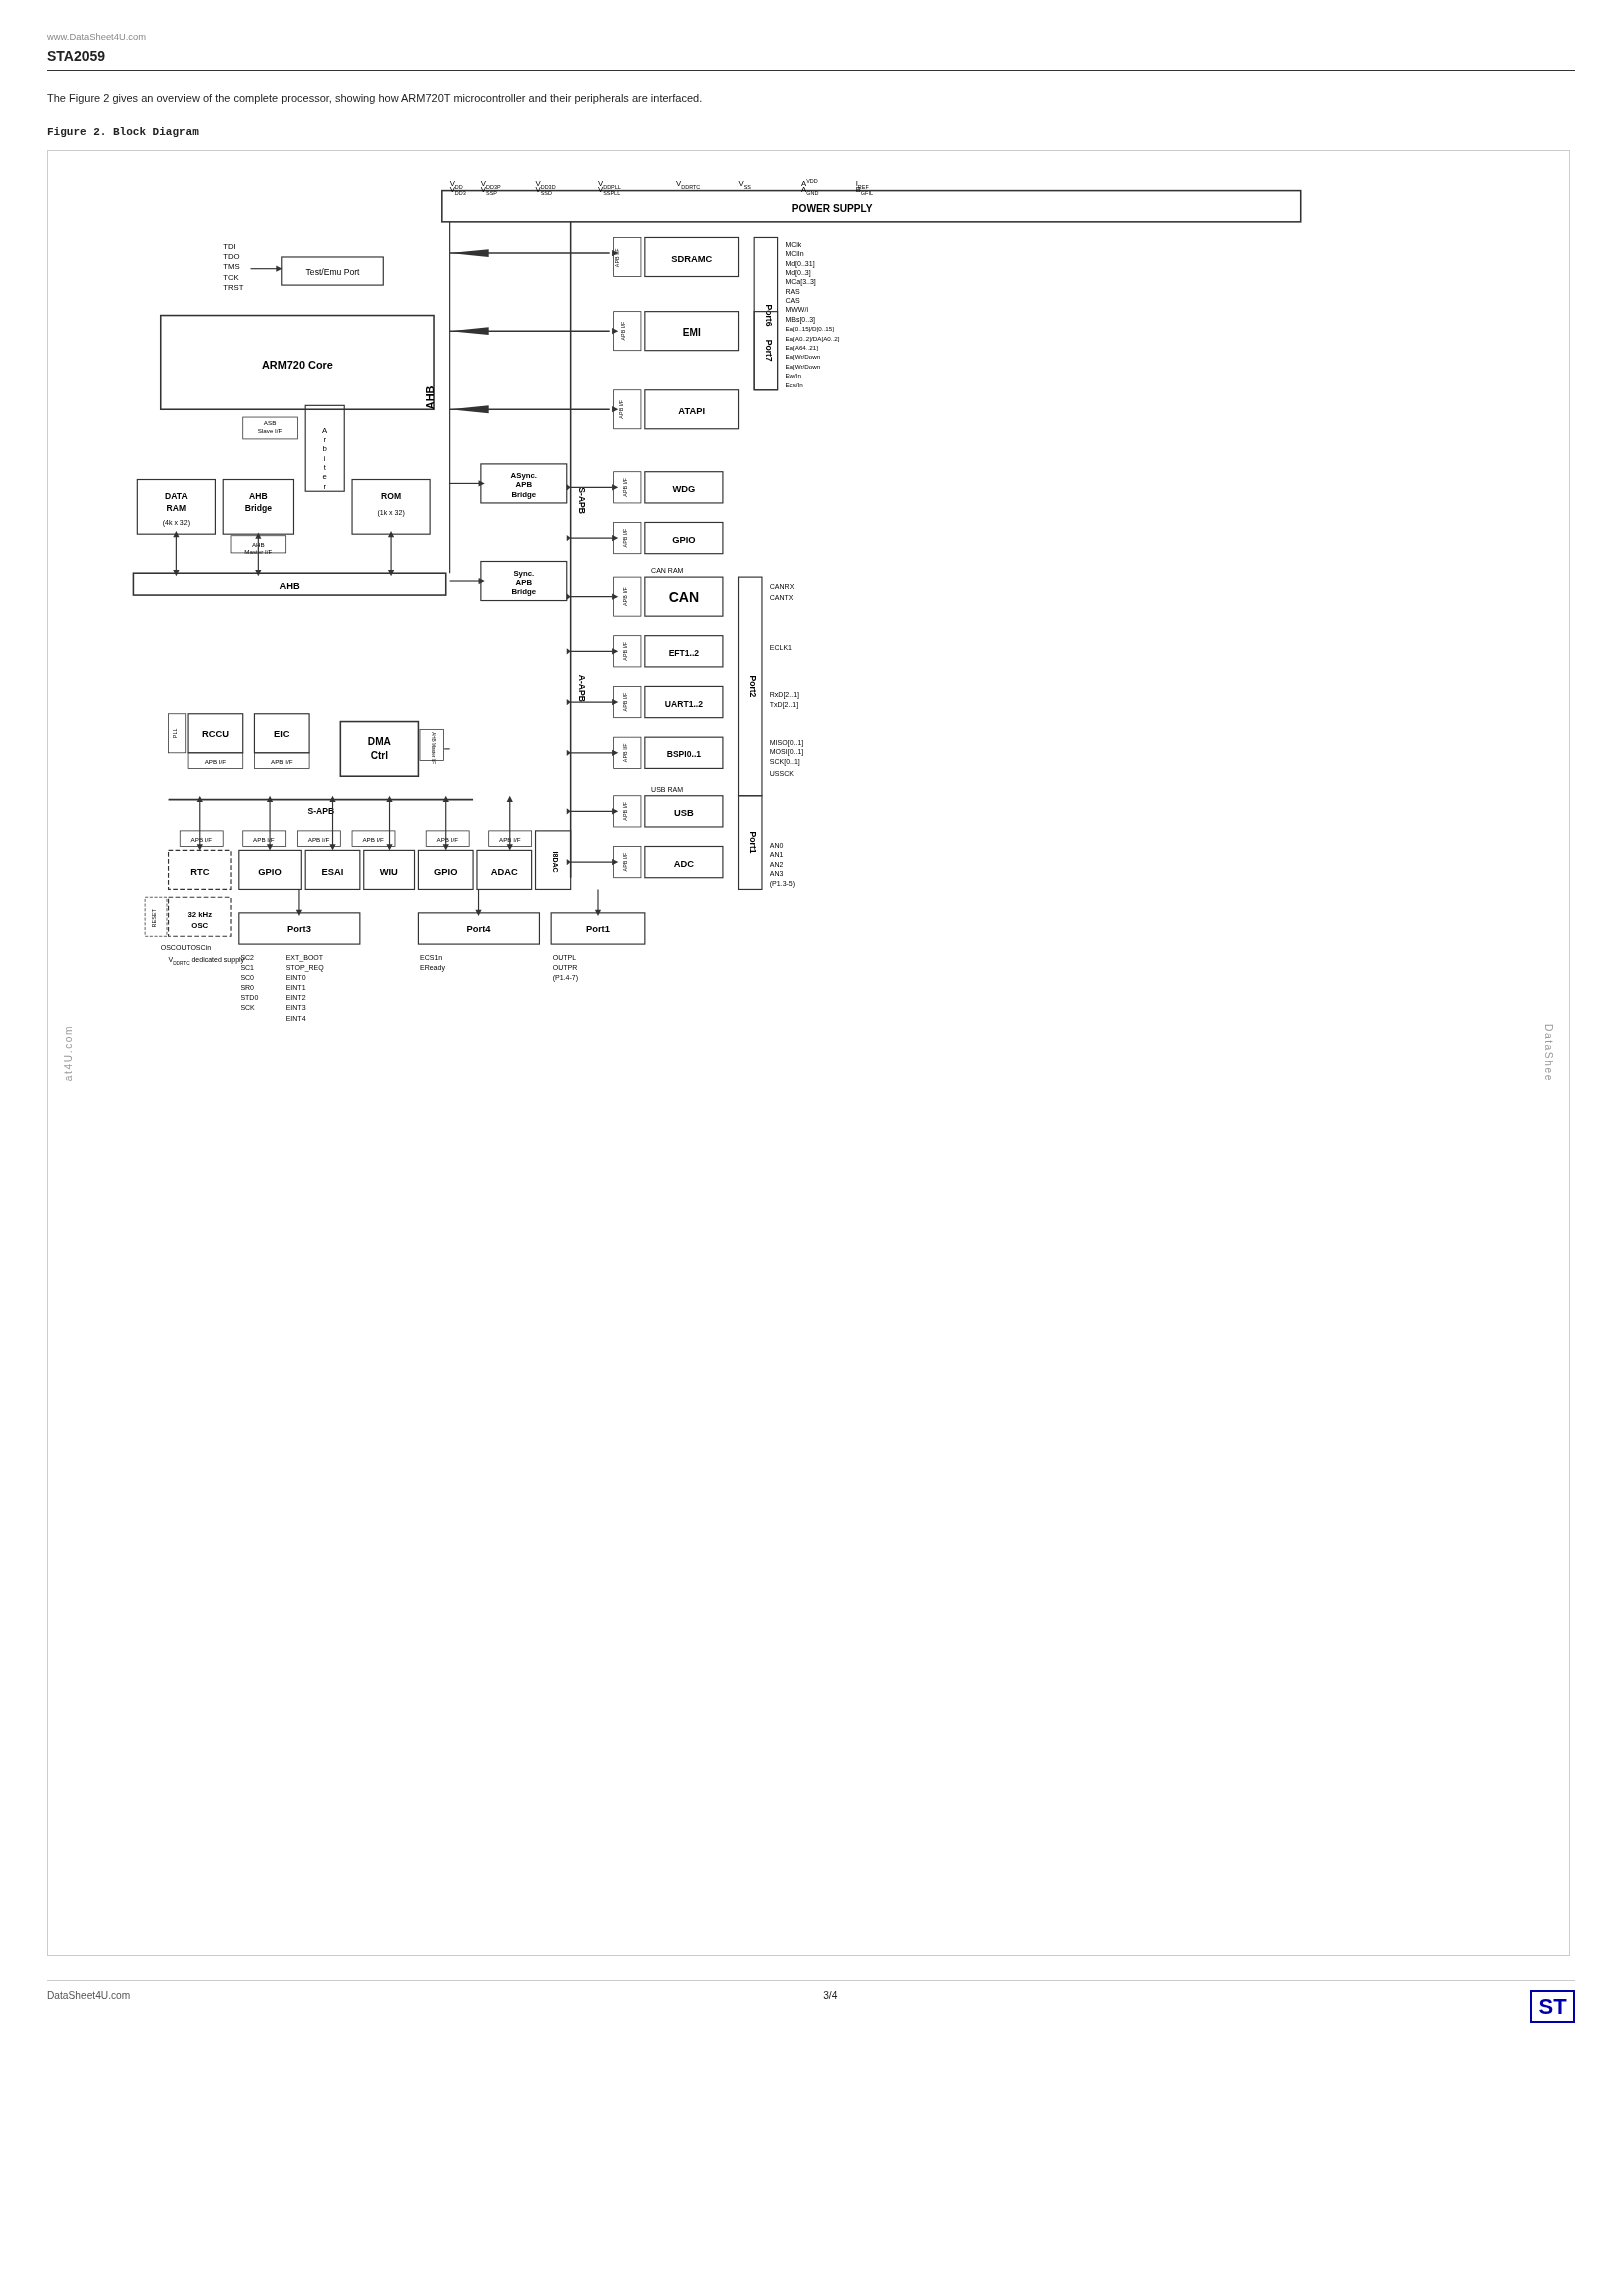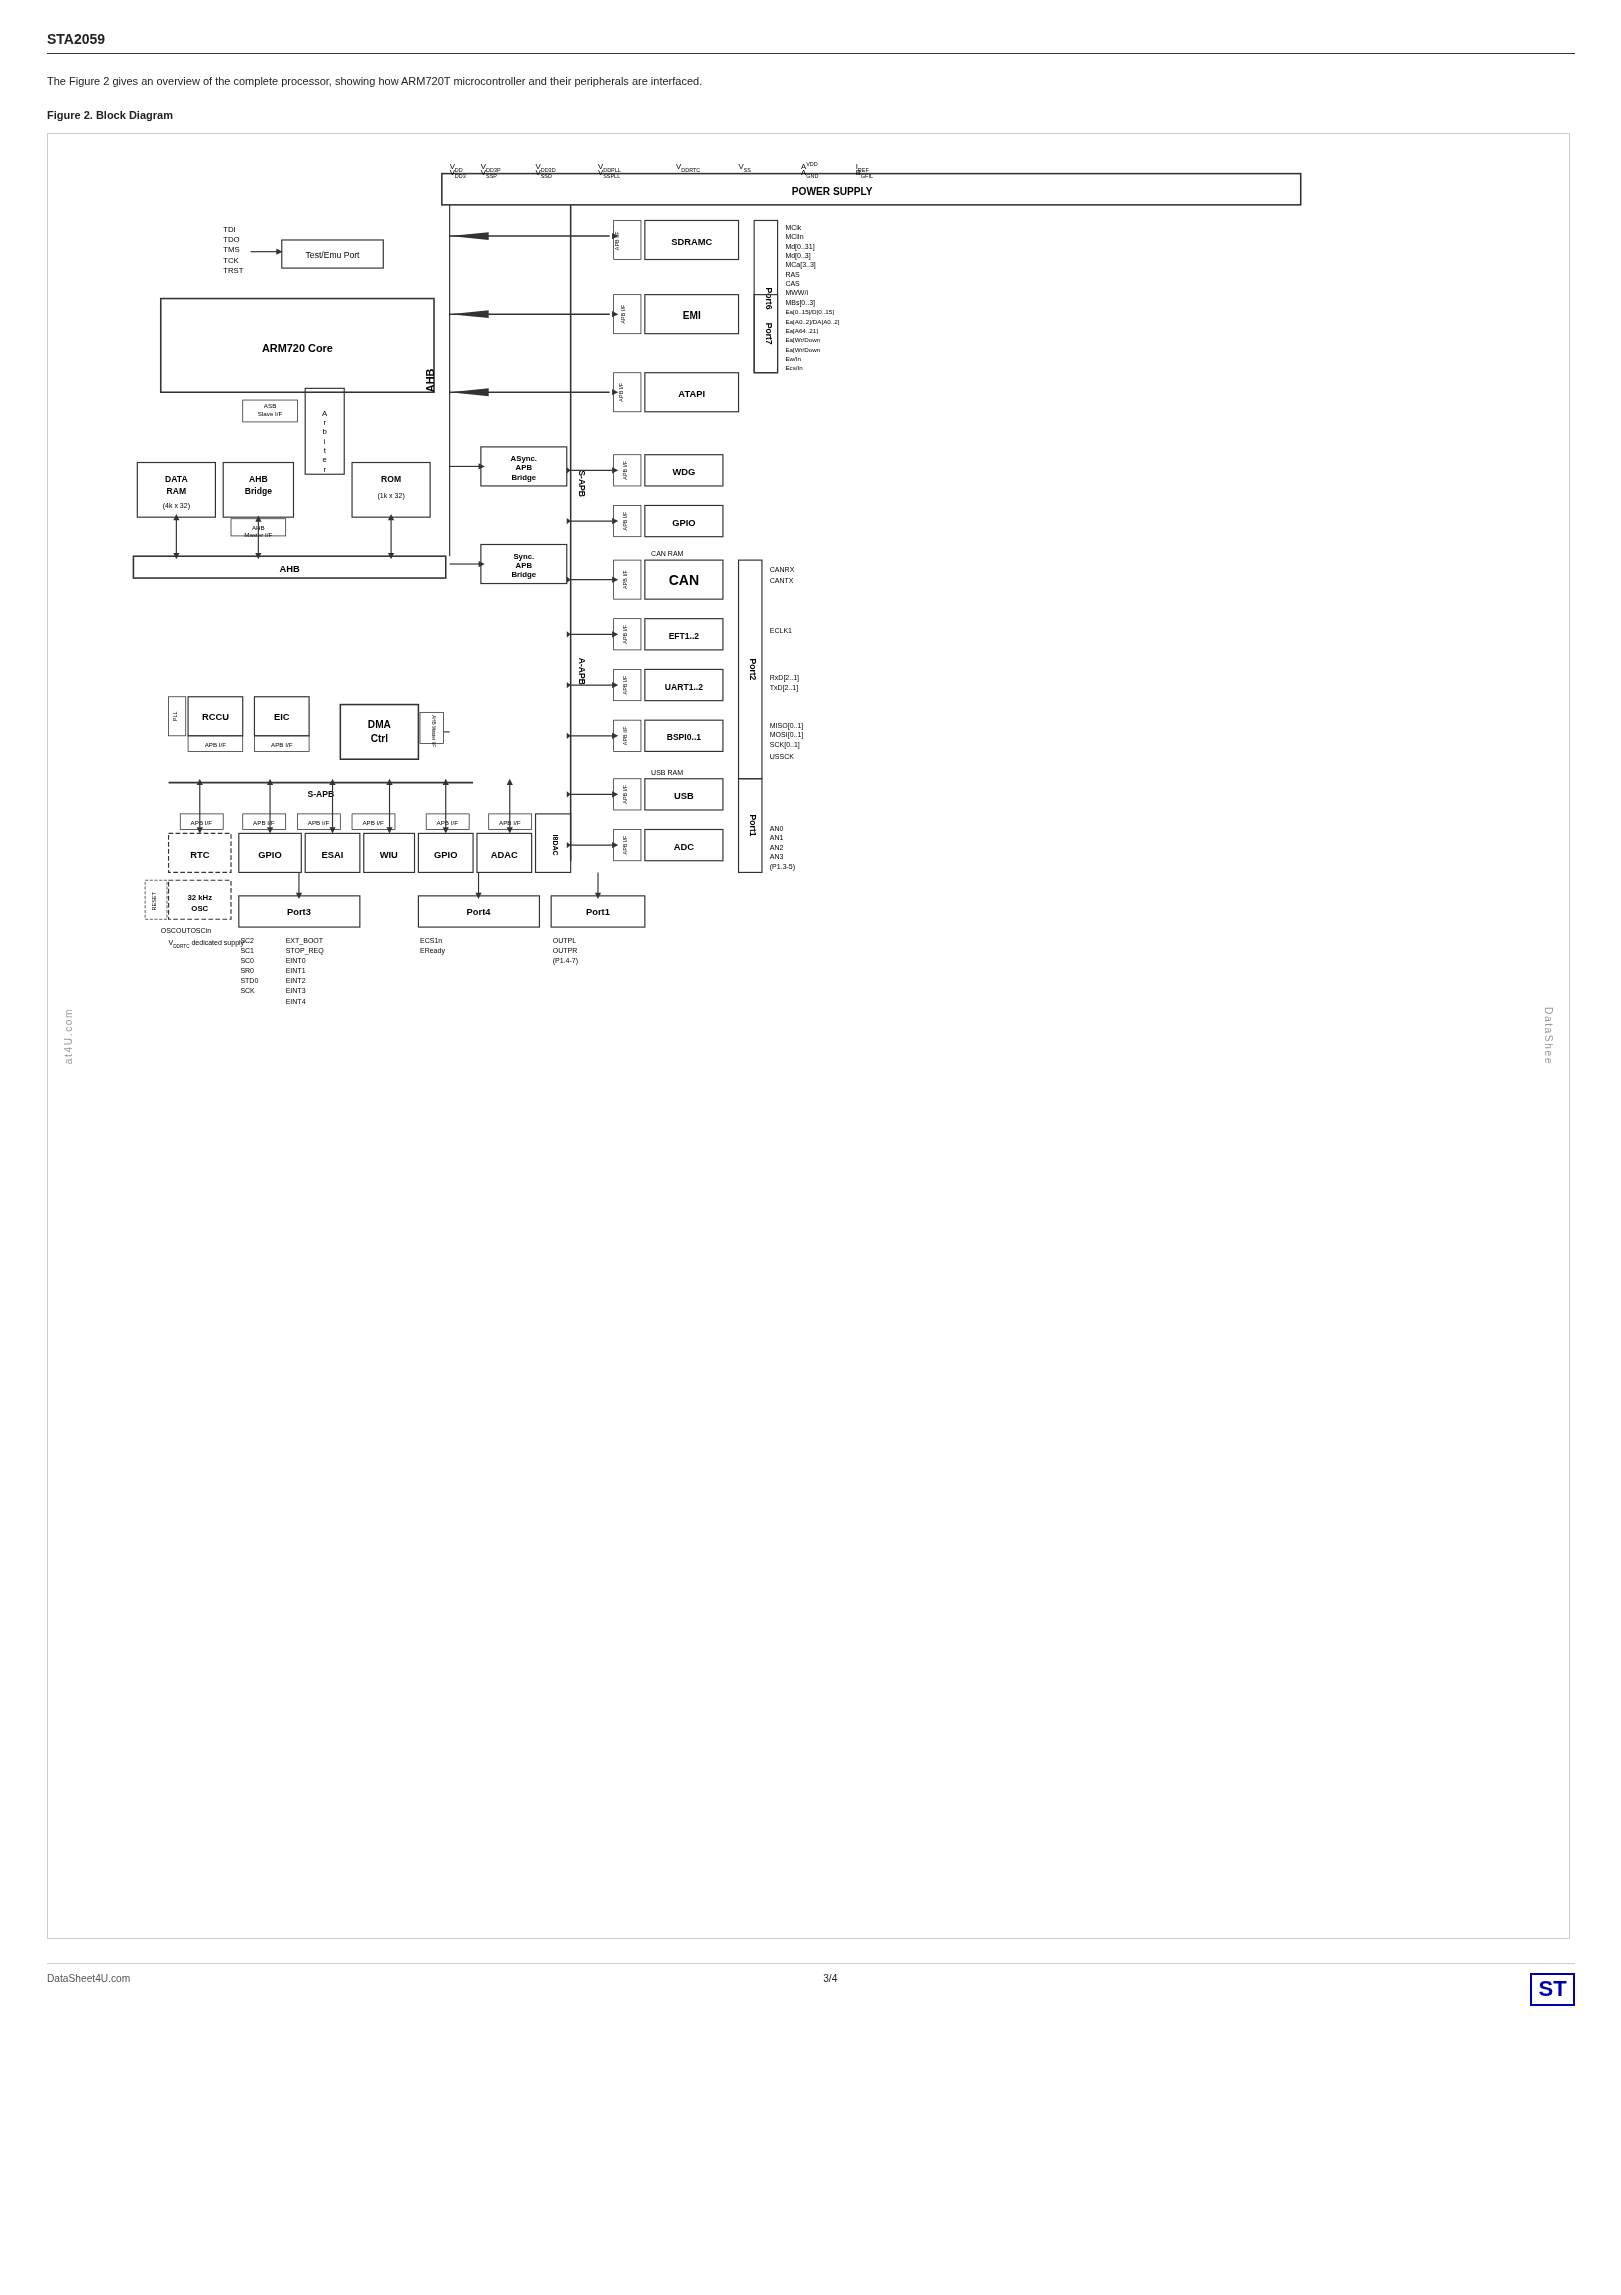--- a/index.html
+++ b/index.html
@@ -37,20 +37,21 @@
     }
     .intro-text {
       font-size: 11px;
       margin-bottom: 19px;
       line-height: 1.5;
     }
     .figure-caption {
       font-size: 11px;
       font-weight: bold;
       margin-bottom: 12.6px;
+      font-family: Liberation Mono, monospace;
     }
     .diagram-wrapper {
       border: 0.8px solid #ccc;
       padding: 23.6px 15.7px;
       position: relative;
       background: #fff;
       width: 1523px;
       height: 1806px;
       overflow: hidden;
     }
@@ -100,20 +101,21 @@
       color: #999;
       white-space: nowrap;
       letter-spacing: 1.6px;
     }
   </style>
 </head>
 <body>
 
 <div class="page-container">
 
+  <div class="website-url">www.DataSheet4U.com</div>
   <div class="doc-title">STA2059</div>
 
 
   <div class="intro-text">The Figure 2 gives an overview of the complete processor, showing how ARM720T microcontroller and their peripherals are interfaced.</div>
 
   <div class="figure-caption">Figure 2. Block Diagram</div>
 
   <div class="diagram-wrapper">
     <div class="watermark-left">at4U.com</div>
     <div class="watermark-right">DataShee</div>

